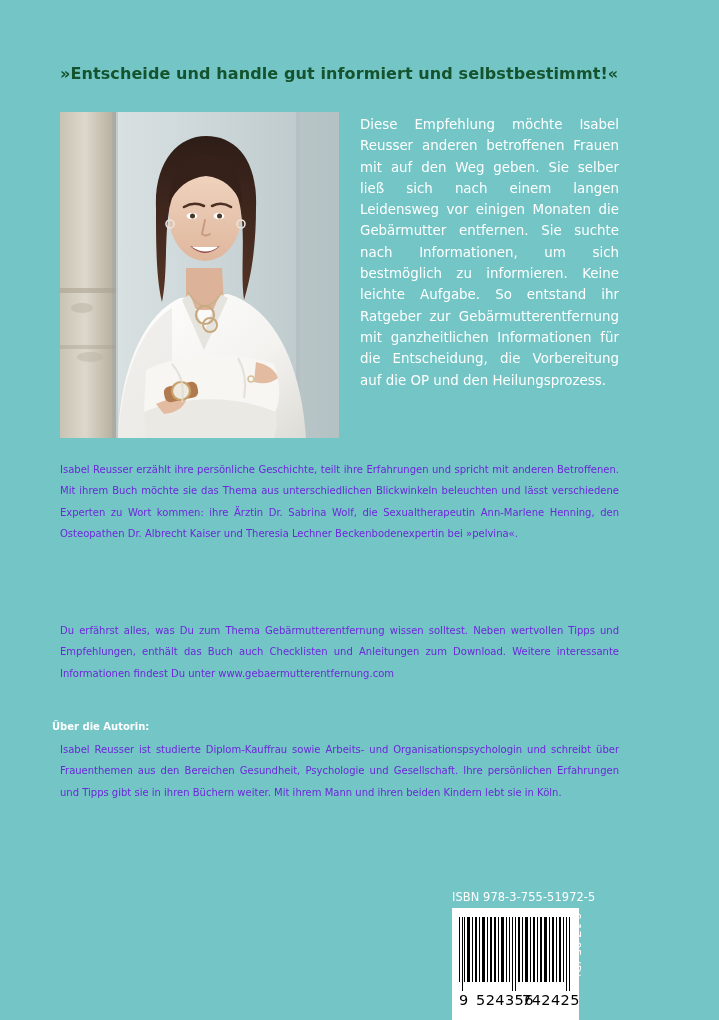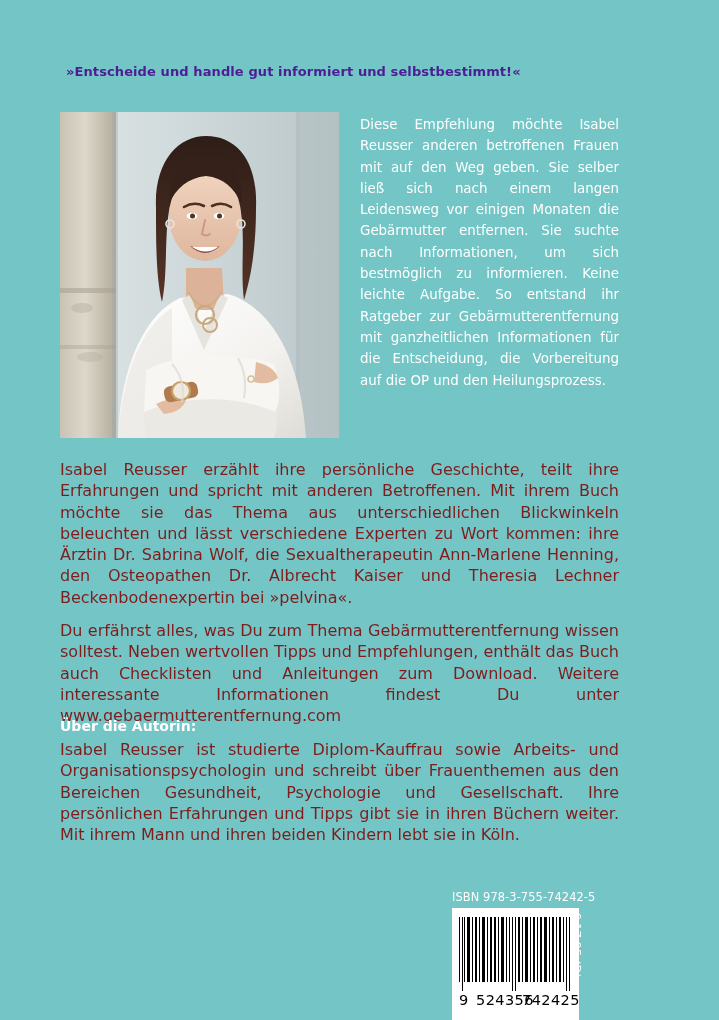--- a/index.html
+++ b/index.html
@@ -18,25 +18,25 @@
     position: relative;
     width: 719px;
     height: 1020px;
     background: #74c5c6;
     box-sizing: border-box;
   }
 
   
   .headline {
     position: absolute;
-    left: 66px;
+    left: 60px;
     top: 64px;
     width: 600px;
-    color: #4c1d95;
-    font-size: 13px;
+    color: #14532d;
+    font-size: 16px;
     font-weight: bold;
     letter-spacing: 0.1px;
     line-height: 1.2;
     white-space: nowrap;
   }
 
   
   .photo {
     position: absolute;
     left: 60px;
@@ -59,36 +59,36 @@
     line-height: 21.3px;
     text-align: justify;
     text-justify: inter-word;
   }
 
   
   .body-col {
     position: absolute;
     left: 60px;
     width: 559px;
-    color: #7f1d1d;
-    font-size: 16px;
+    color: #6d28d9;
+    font-size: 10px;
     line-height: 21.3px;
     text-align: justify;
     text-justify: inter-word;
   }
   .p-2 { top: 459px; }
   .p-3 { top: 620px; }
   .p-4 { top: 739px; }
 
   .section-head {
     position: absolute;
-    left: 60px;
+    left: 52px;
     top: 717px;
     color: #ffffff;
-    font-size: 14px;
+    font-size: 10px;
     font-weight: bold;
     line-height: 19px;
   }
 
   
   .isbn-label {
     position: absolute;
     left: 452px;
     top: 890px;
     color: #ffffff;
@@ -251,21 +251,21 @@
 
   <div class="intro-col">Diese Empfehlung möchte Isabel Reusser anderen betroffenen Frauen mit auf den Weg geben. Sie selber ließ sich nach einem langen Leidensweg vor einigen Monaten die Gebärmutter entfernen. Sie suchte nach Informationen, um sich bestmöglich zu informieren. Keine leichte Aufgabe. So entstand ihr Ratgeber zur Gebärmutterentfernung mit ganzheitlichen Informationen für die Entscheidung, die Vorbereitung auf die OP und den Heilungsprozess.</div>
 
   <div class="body-col p-2">Isabel Reusser erzählt ihre persönliche Geschichte, teilt ihre Erfahrungen und spricht mit anderen Betroffenen. Mit ihrem Buch möchte sie das Thema aus unterschiedlichen Blickwinkeln beleuchten und lässt verschiedene Experten zu Wort kommen: ihre Ärztin Dr. Sabrina Wolf, die Sexualtherapeutin Ann-Marlene Henning, den Osteopathen Dr. Albrecht Kaiser und Theresia Lechner Beckenbodenexpertin bei »pelvina«.</div>
 
   <div class="body-col p-3">Du erfährst alles, was Du zum Thema Gebärmutterentfernung wissen solltest. Neben wertvollen Tipps und Empfehlungen, enthält das Buch auch Checklisten und Anleitungen zum Download. Weitere interessante Informationen findest Du unter www.gebaermutterentfernung.com</div>
 
   <div class="section-head">Über die Autorin:</div>
   <div class="body-col p-4">Isabel Reusser ist studierte Diplom-Kauffrau sowie Arbeits- und Organisationspsychologin und schreibt über Frauenthemen aus den Bereichen Gesundheit, Psychologie und Gesellschaft. Ihre persönlichen Erfahrungen und Tipps gibt sie in ihren Büchern weiter. Mit ihrem Mann und ihren beiden Kindern lebt sie in Köln.</div>
 
-  <div class="isbn-label">ISBN 978-3-755-74242-5</div>
+  <div class="isbn-label">ISBN 978-3-755-51972-5</div>
 
   <div class="barcode-box">
     <div class="bars">
       <i class="short" style="left:0px;width:1px"></i>
       <i style="left:3px;width:1px"></i>
       <i class="short" style="left:5px;width:1px"></i>
       <i class="short" style="left:8px;width:3px"></i>
       <i class="short" style="left:13px;width:1px"></i>
       <i class="short" style="left:16px;width:2px"></i>
       <i class="short" style="left:20px;width:1px"></i>

